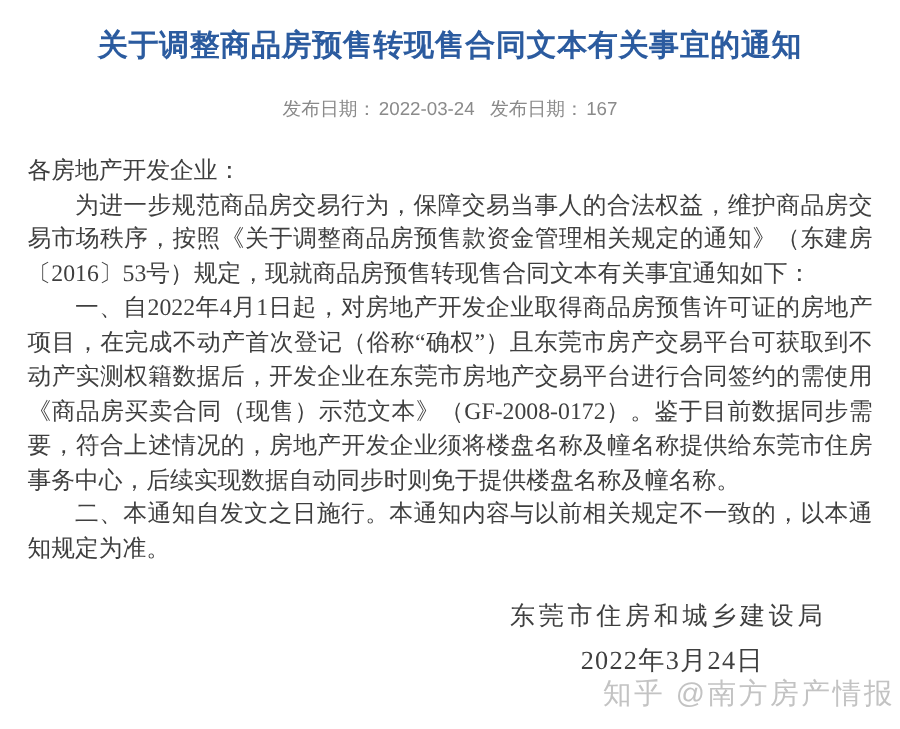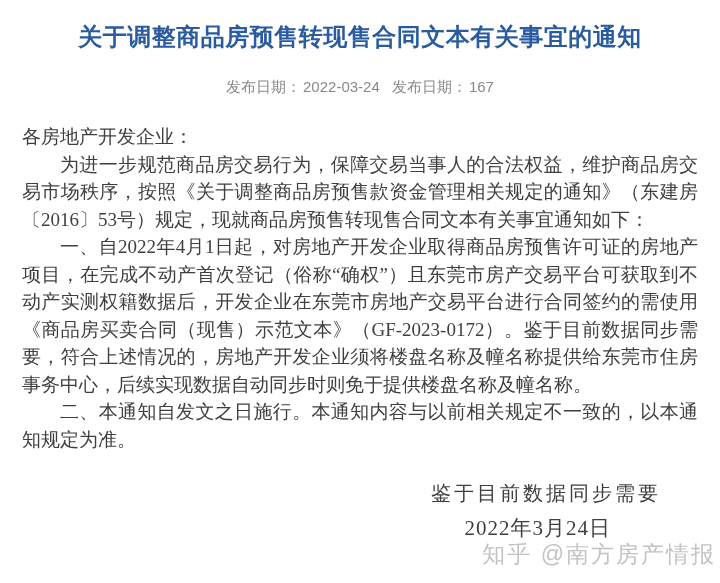--- a/index.html
+++ b/index.html
@@ -79,24 +79,24 @@
   <h1 class="title">关于调整商品房预售转现售合同文本有关事宜的通知</h1>
 
   <div class="meta">
     <span class="group"><span>发布日期：</span><span class="val">2022-03-24</span></span>
     <span class="group"><span>发布日期：</span><span class="val">167</span></span>
   </div>
 
   <div class="article">
     <p>各房地产开发企业：</p>
     <p class="indent">为进一步规范商品房交易行为，保障交易当事人的合法权益，维护商品房交易市场秩序，按照《关于调整商品房预售款资金管理相关规定的通知》（东建房〔2016〕53号）规定，现就商品房预售转现售合同文本有关事宜通知如下：</p>
-    <p class="indent">一、自2022年4月1日起，对房地产开发企业取得商品房预售许可证的房地产项目，在完成不动产首次登记（俗称“确权”）且东莞市房产交易平台可获取到不动产实测权籍数据后，开发企业在东莞市房地产交易平台进行合同签约的需使用《商品房买卖合同（现售）示范文本》（GF-2023-0172）。鉴于目前数据同步需要，符合上述情况的，房地产开发企业须将楼盘名称及幢名称提供给东莞市住房事务中心，后续实现数据自动同步时则免于提供楼盘名称及幢名称。</p>
+    <p class="indent">一、自2022年4月1日起，对房地产开发企业取得商品房预售许可证的房地产项目，在完成不动产首次登记（俗称“确权”）且东莞市房产交易平台可获取到不动产实测权籍数据后，开发企业在东莞市房地产交易平台进行合同签约的需使用《商品房买卖合同（现售）示范文本》（GF-2008-0172）。鉴于目前数据同步需要，符合上述情况的，房地产开发企业须将楼盘名称及幢名称提供给东莞市住房事务中心，后续实现数据自动同步时则免于提供楼盘名称及幢名称。</p>
     <p class="indent">二、本通知自发文之日施行。本通知内容与以前相关规定不一致的，以本通知规定为准。</p>
 
     <div class="signature">
-      <div class="agency">鉴于目前数据同步需要</div>
+      <div class="agency">东莞市住房和城乡建设局</div>
       <div class="sign-date">2022年3月24日</div>
     </div>
   </div>
 
   <div class="watermark">知乎 @南方房产情报</div>
 
 </div>
 
 </body></html>

